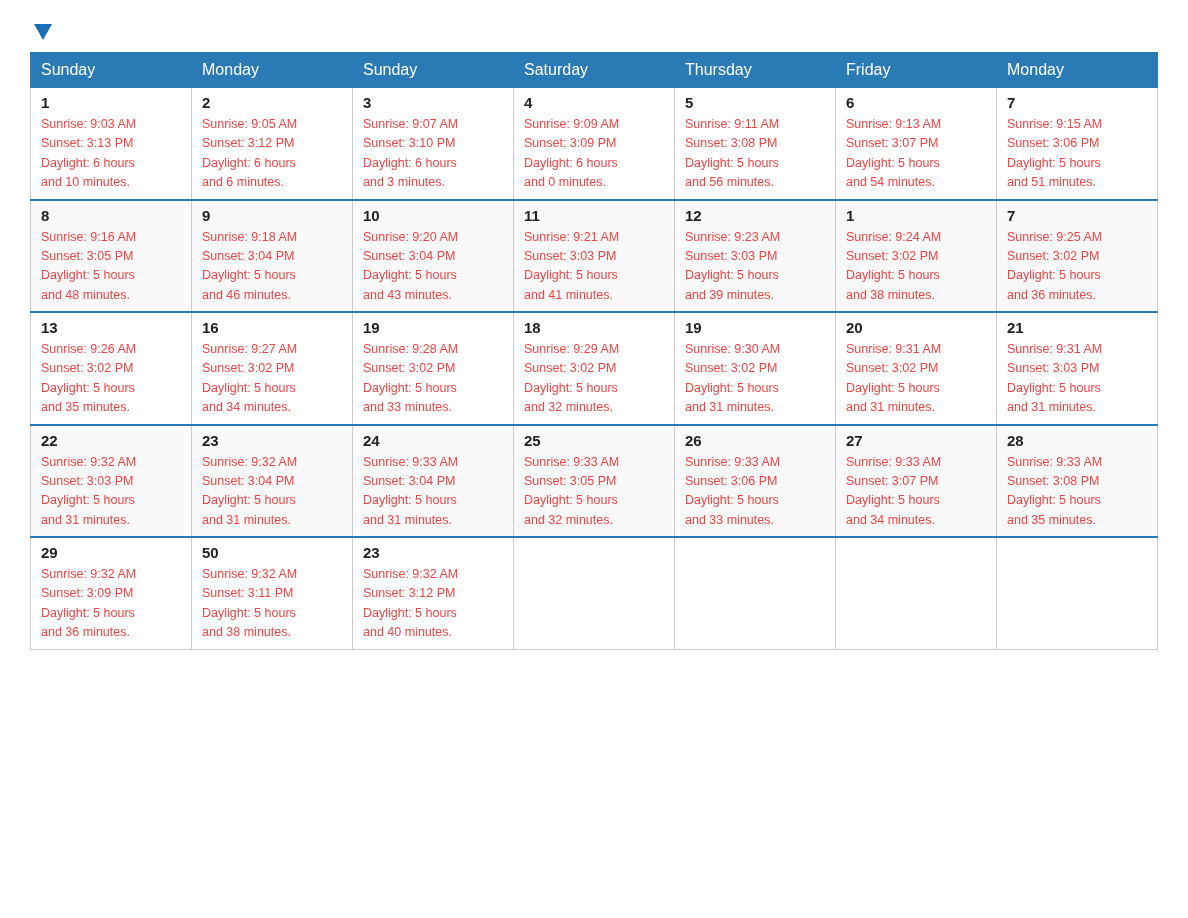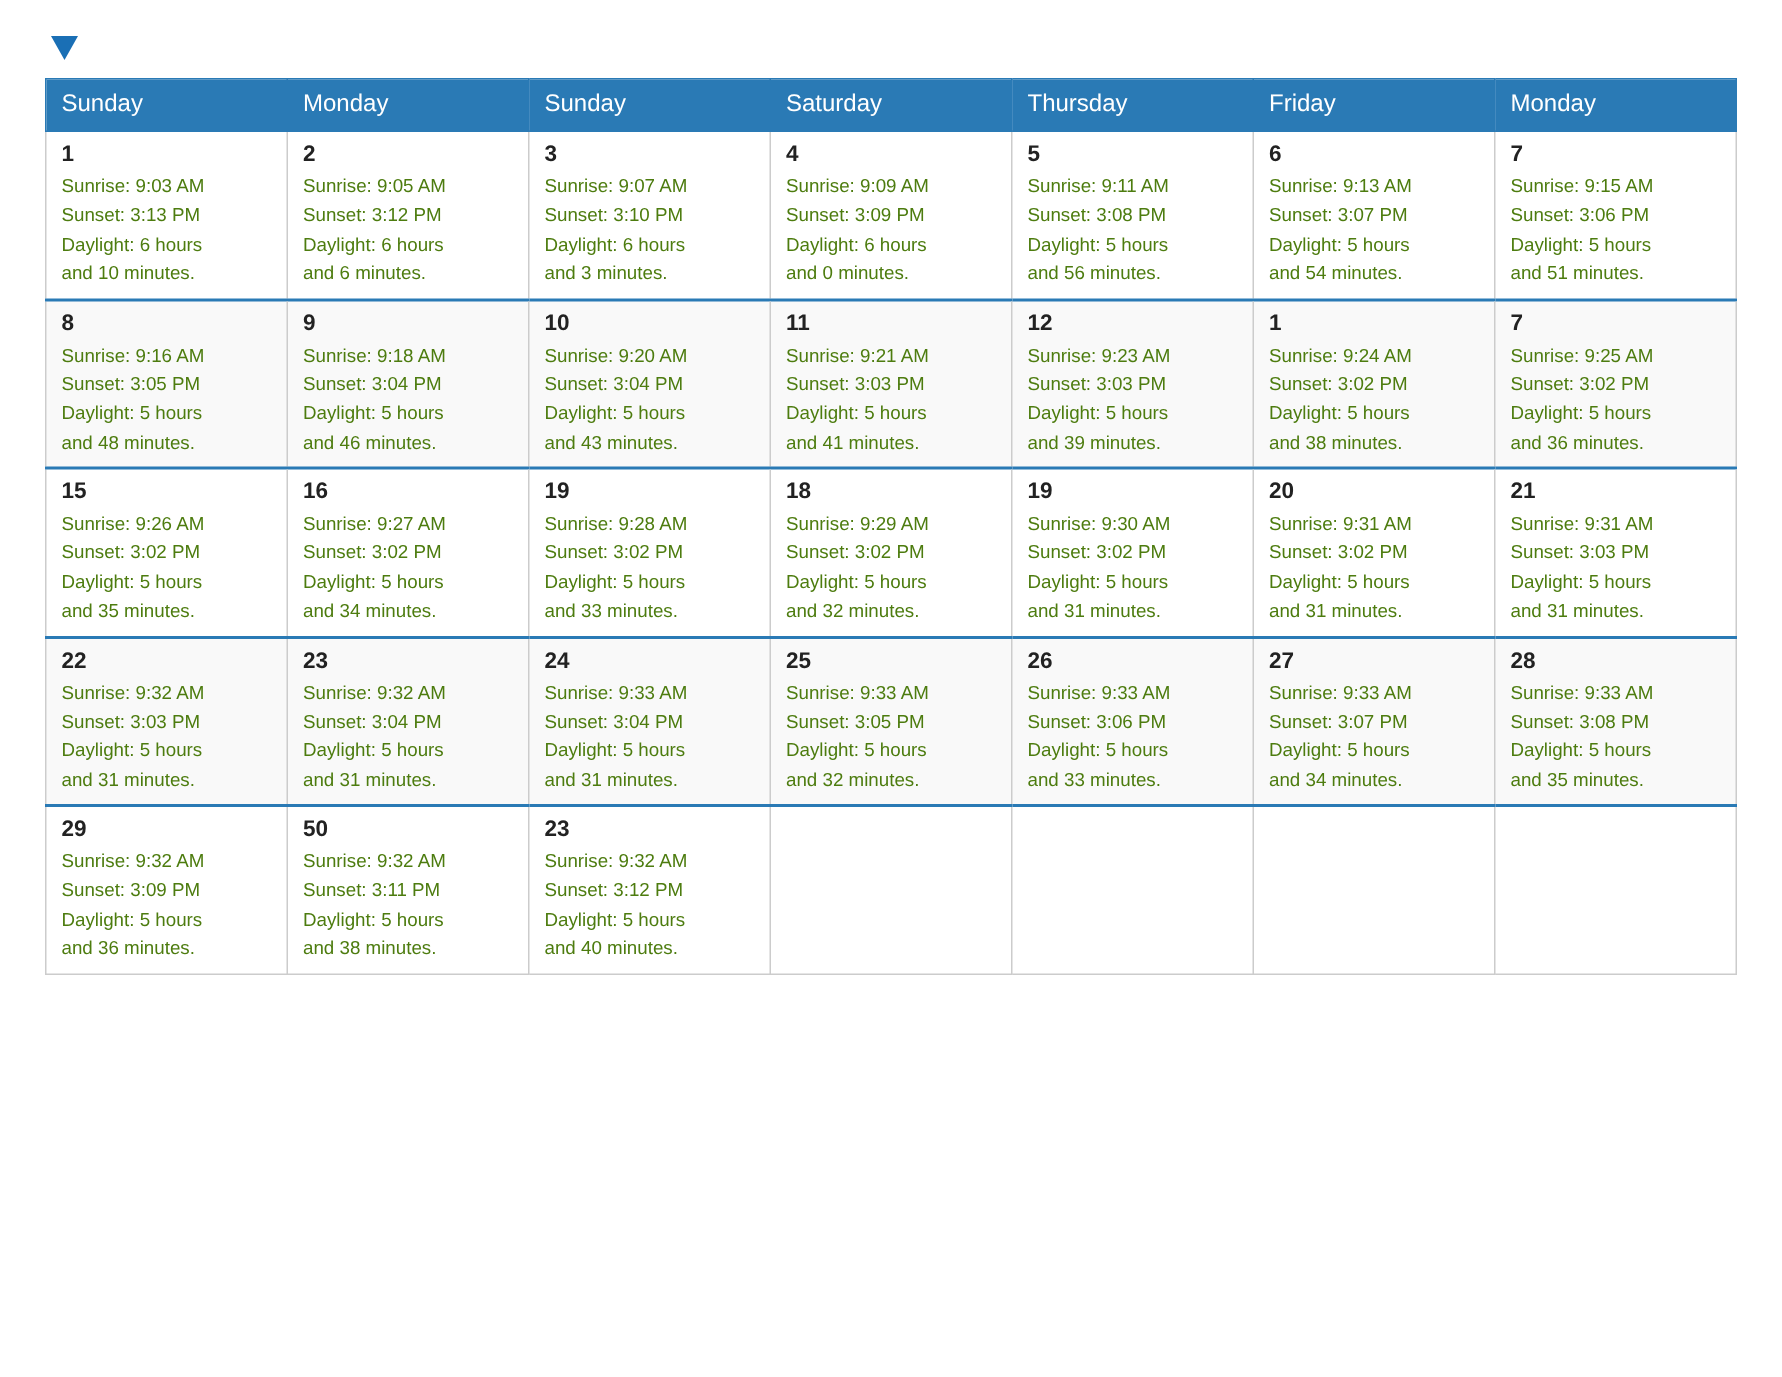--- a/index.html
+++ b/index.html
@@ -77,21 +77,21 @@
     .day-number {
       font-size: 15px;
       font-weight: bold;
       color: #222;
       display: block;
       margin-bottom: 4px;
     }
     .day-info {
       font-size: 12.5px;
       line-height: 1.55;
-      color: #4d7c0f;
+      color: #ef4444;
     }
     .empty-cell {
       background: #fff;
     }
     tr:nth-child(even) td {
       background-color: #f9f9f9;
     }
     tr td {
       background-color: #fff;
     }
@@ -186,21 +186,21 @@
           <span class="day-number">1</span>
           <div class="day-info">Sunrise: 9:24 AM<br>Sunset: 3:02 PM<br>Daylight: 5 hours<br>and 38 minutes.</div>
         </td>
         <td>
           <span class="day-number">7</span>
           <div class="day-info">Sunrise: 9:25 AM<br>Sunset: 3:02 PM<br>Daylight: 5 hours<br>and 36 minutes.</div>
         </td>
       </tr>
       <tr class="row-separator">
         <td>
-          <span class="day-number">15</span>
+          <span class="day-number">13</span>
           <div class="day-info">Sunrise: 9:26 AM<br>Sunset: 3:02 PM<br>Daylight: 5 hours<br>and 35 minutes.</div>
         </td>
         <td>
           <span class="day-number">16</span>
           <div class="day-info">Sunrise: 9:27 AM<br>Sunset: 3:02 PM<br>Daylight: 5 hours<br>and 34 minutes.</div>
         </td>
         <td>
           <span class="day-number">19</span>
           <div class="day-info">Sunrise: 9:28 AM<br>Sunset: 3:02 PM<br>Daylight: 5 hours<br>and 33 minutes.</div>
         </td>

